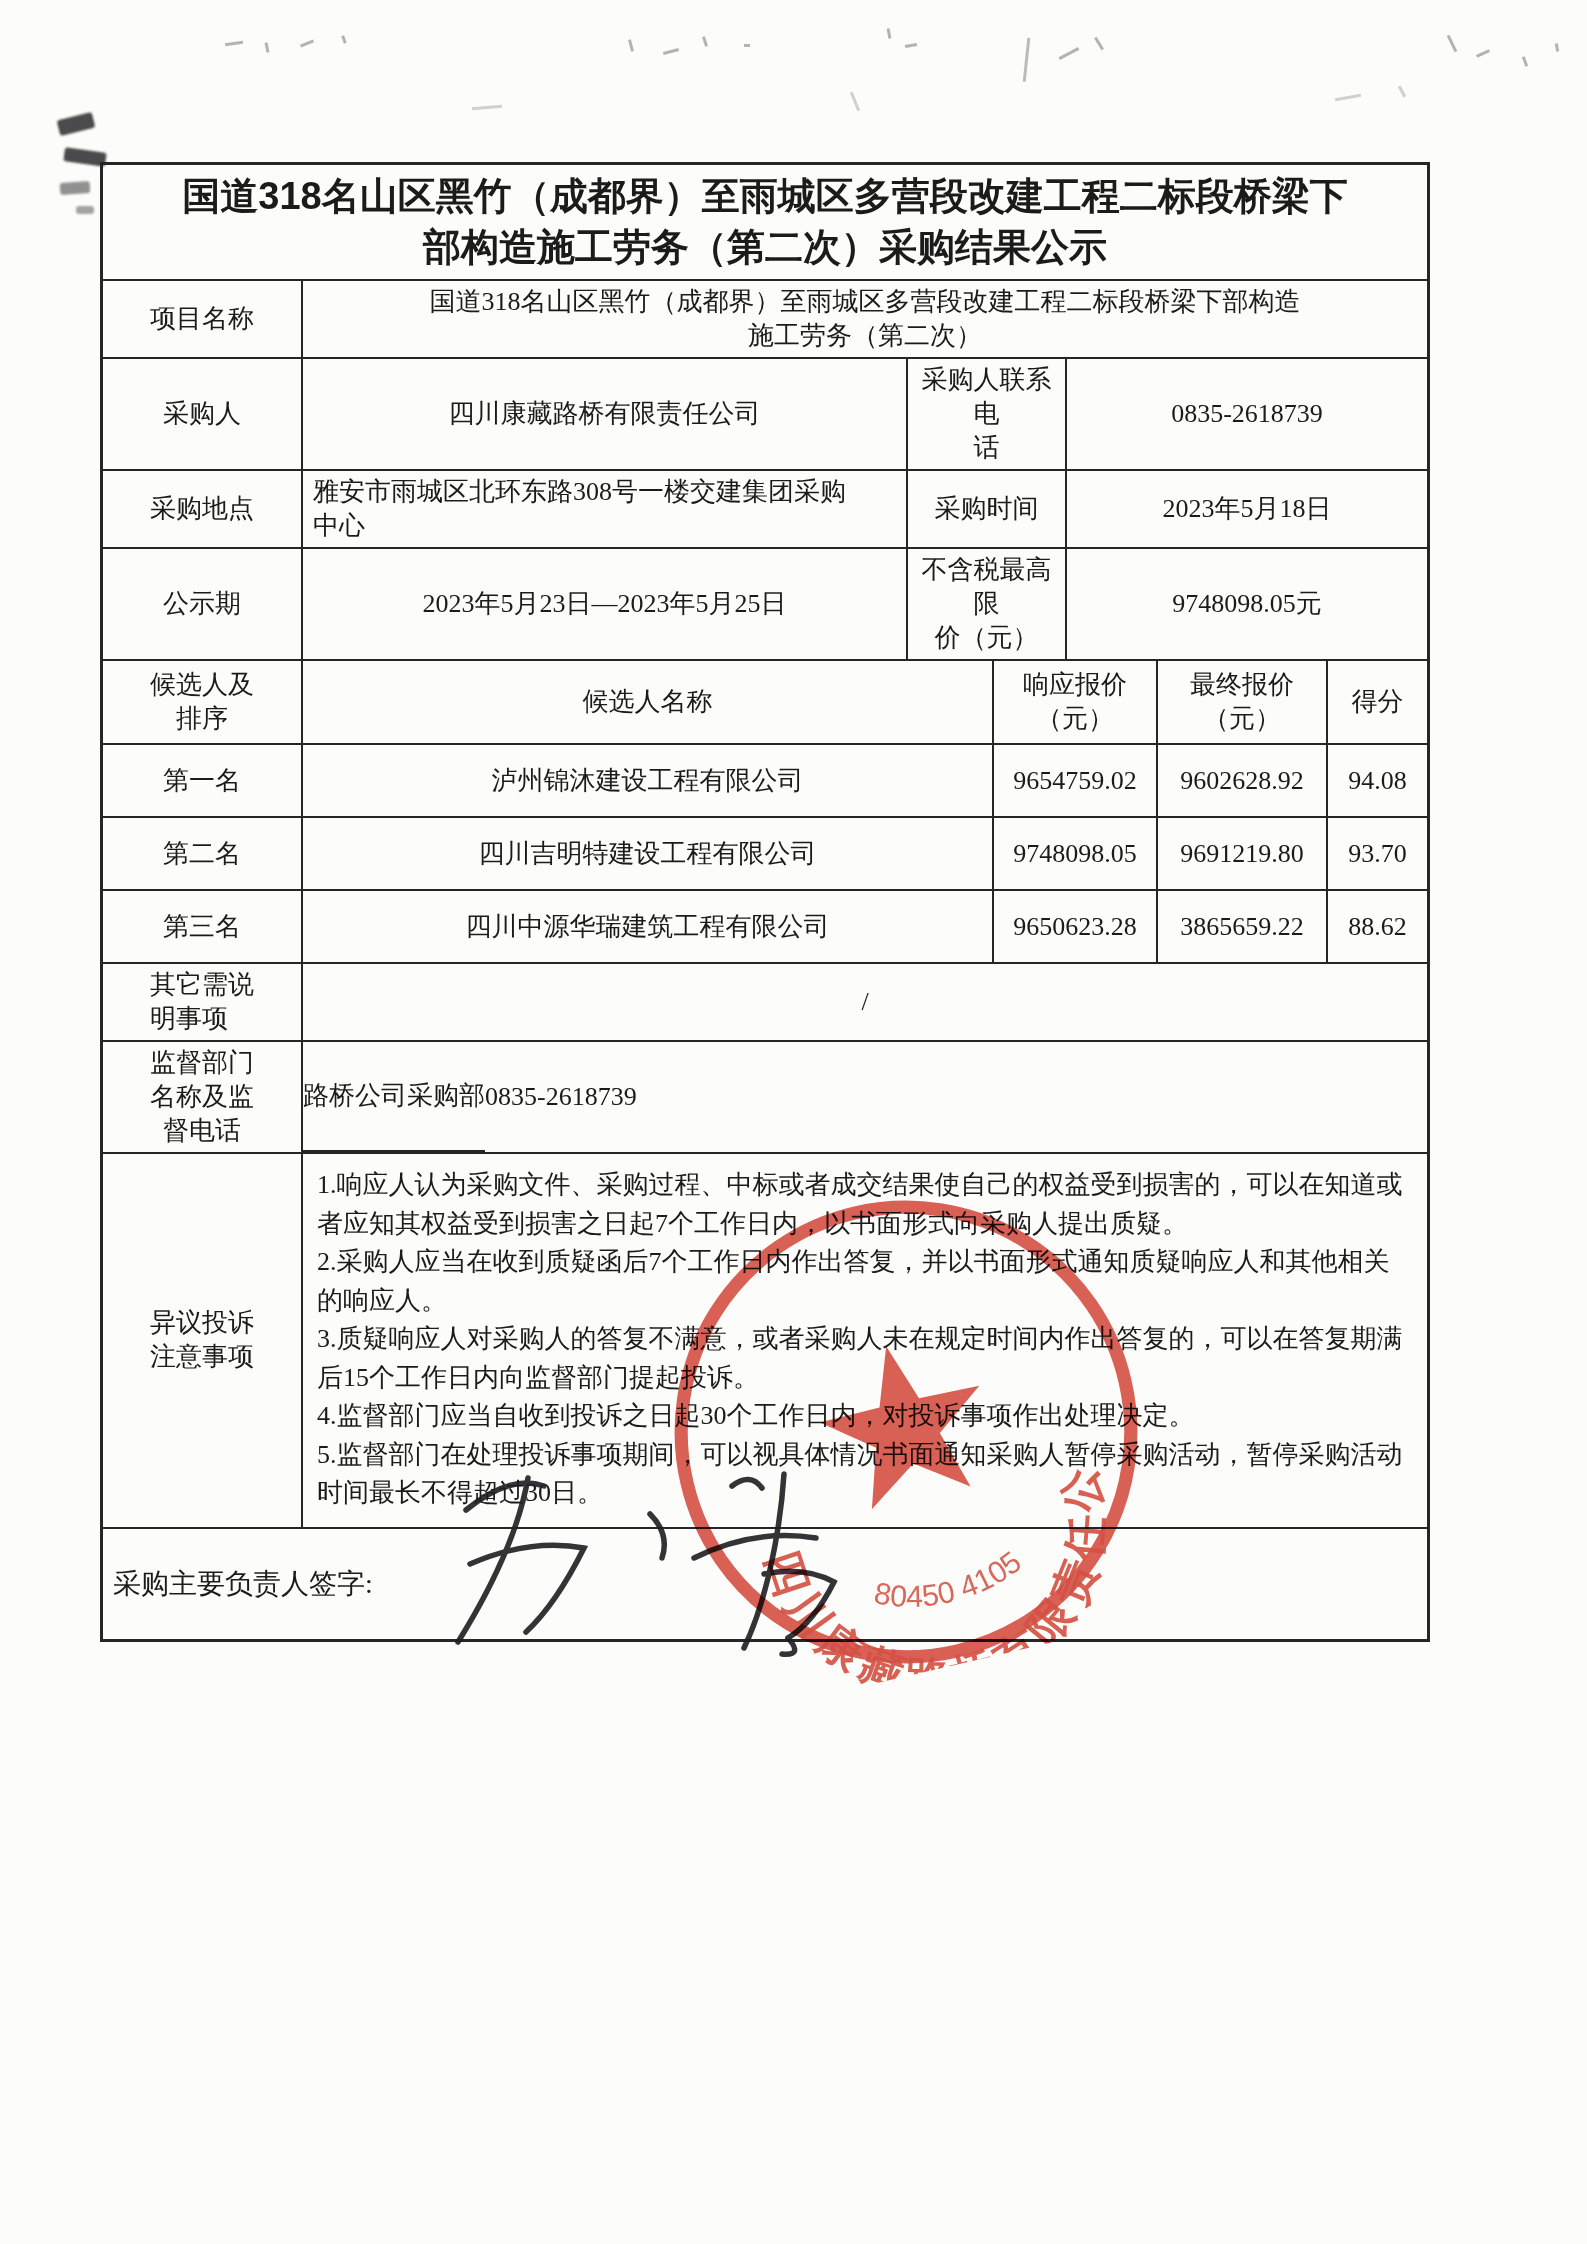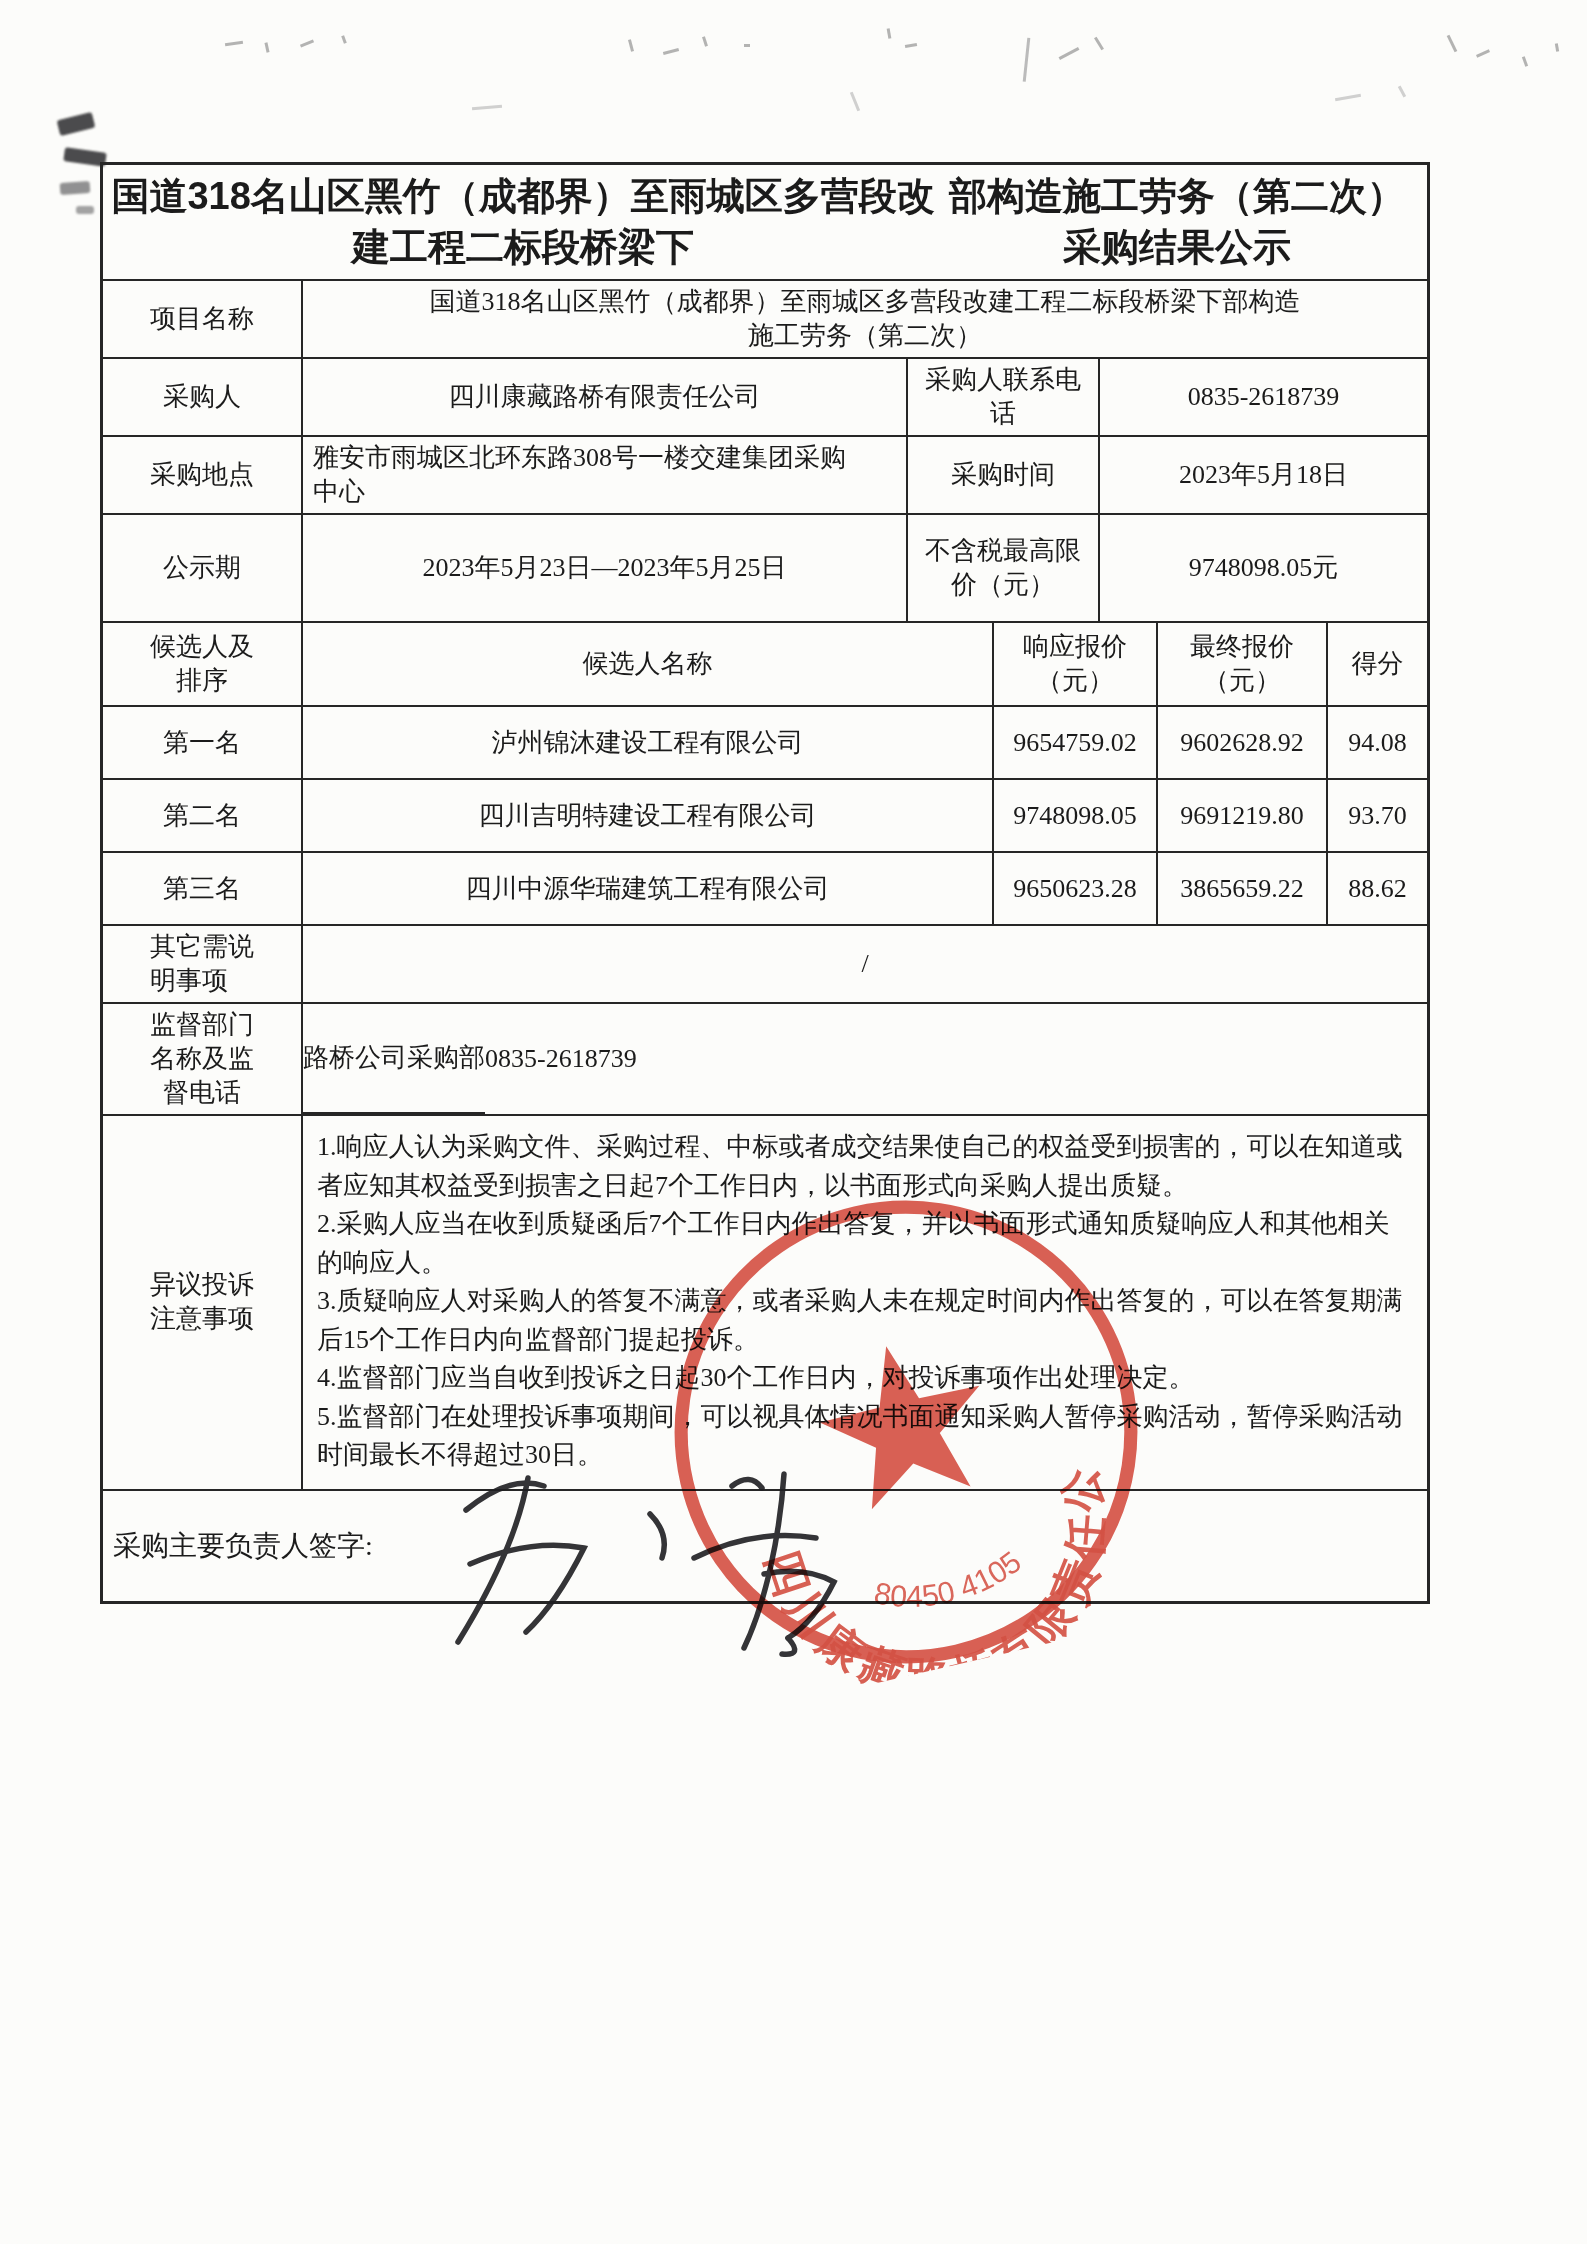--- a/index.html
+++ b/index.html
@@ -17,21 +17,21 @@
   .row:last-child{border-bottom:none;}
   .cell{
     border-right:2px solid #262626; box-sizing:border-box;
     display:flex; align-items:center; justify-content:center;
     text-align:center; padding:4px 10px;
     font-size:26px; line-height:34px; white-space:pre-line;
   }
   .cell:last-child{border-right:none;}
   .w-label{width:200px; flex:none;}
   .w-v1{width:605px; flex:none;}
-  .w-mid{width:192px; flex:none;}
+  .w-mid{width:159px; flex:none;}
   .w-v2{flex:1;}
   .w-name{width:691px; flex:none;}
   .w-resp{width:164px; flex:none;}
   .w-fin{width:170px; flex:none;}
   .w-score{flex:1;}
   .left{justify-content:flex-start; text-align:left;}
   .title-row .cell{
     font-family:"Liberation Sans","DejaVu Sans",sans-serif;
     font-weight:bold; font-size:38px; line-height:51px; padding:6px 8px;
   }
@@ -92,21 +92,21 @@
   <div class="mark" style="left:1335px;top:96px;width:26px;opacity:.6;transform:rotate(-10deg)"></div>
   <div class="mark" style="left:1396px;top:90px;width:12px;opacity:.6;transform:rotate(62deg)"></div>
   <div class="smudge" style="left:58px;top:116px;width:36px;height:16px;transform:rotate(-14deg)"></div>
   <div class="smudge" style="left:64px;top:150px;width:42px;height:14px;transform:rotate(8deg)"></div>
   <div class="smudge" style="left:60px;top:182px;width:30px;height:12px;opacity:.6;transform:rotate(-4deg)"></div>
   <div class="smudge" style="left:76px;top:206px;width:18px;height:8px;opacity:.5"></div>
 
   <div class="doc-table">
 
     <div class="row title-row">
-      <div class="cell h-title" style="flex:1;border-right:none;flex-direction:row">
+      <div class="cell h-title" style="flex:1;border-right:none;flex-direction:column">
         <span>国道318名山区黑竹（成都界）至雨城区多营段改建工程二标段桥梁下</span>
         <span>部构造施工劳务（第二次）采购结果公示</span>
       </div>
     </div>
 
     <div class="row">
       <div class="cell w-label h-project">项目名称</div>
       <div class="cell h-project" style="flex:1;border-right:none">国道318名山区黑竹（成都界）至雨城区多营段改建工程二标段桥梁下部构造
 施工劳务（第二次）</div>
     </div>

